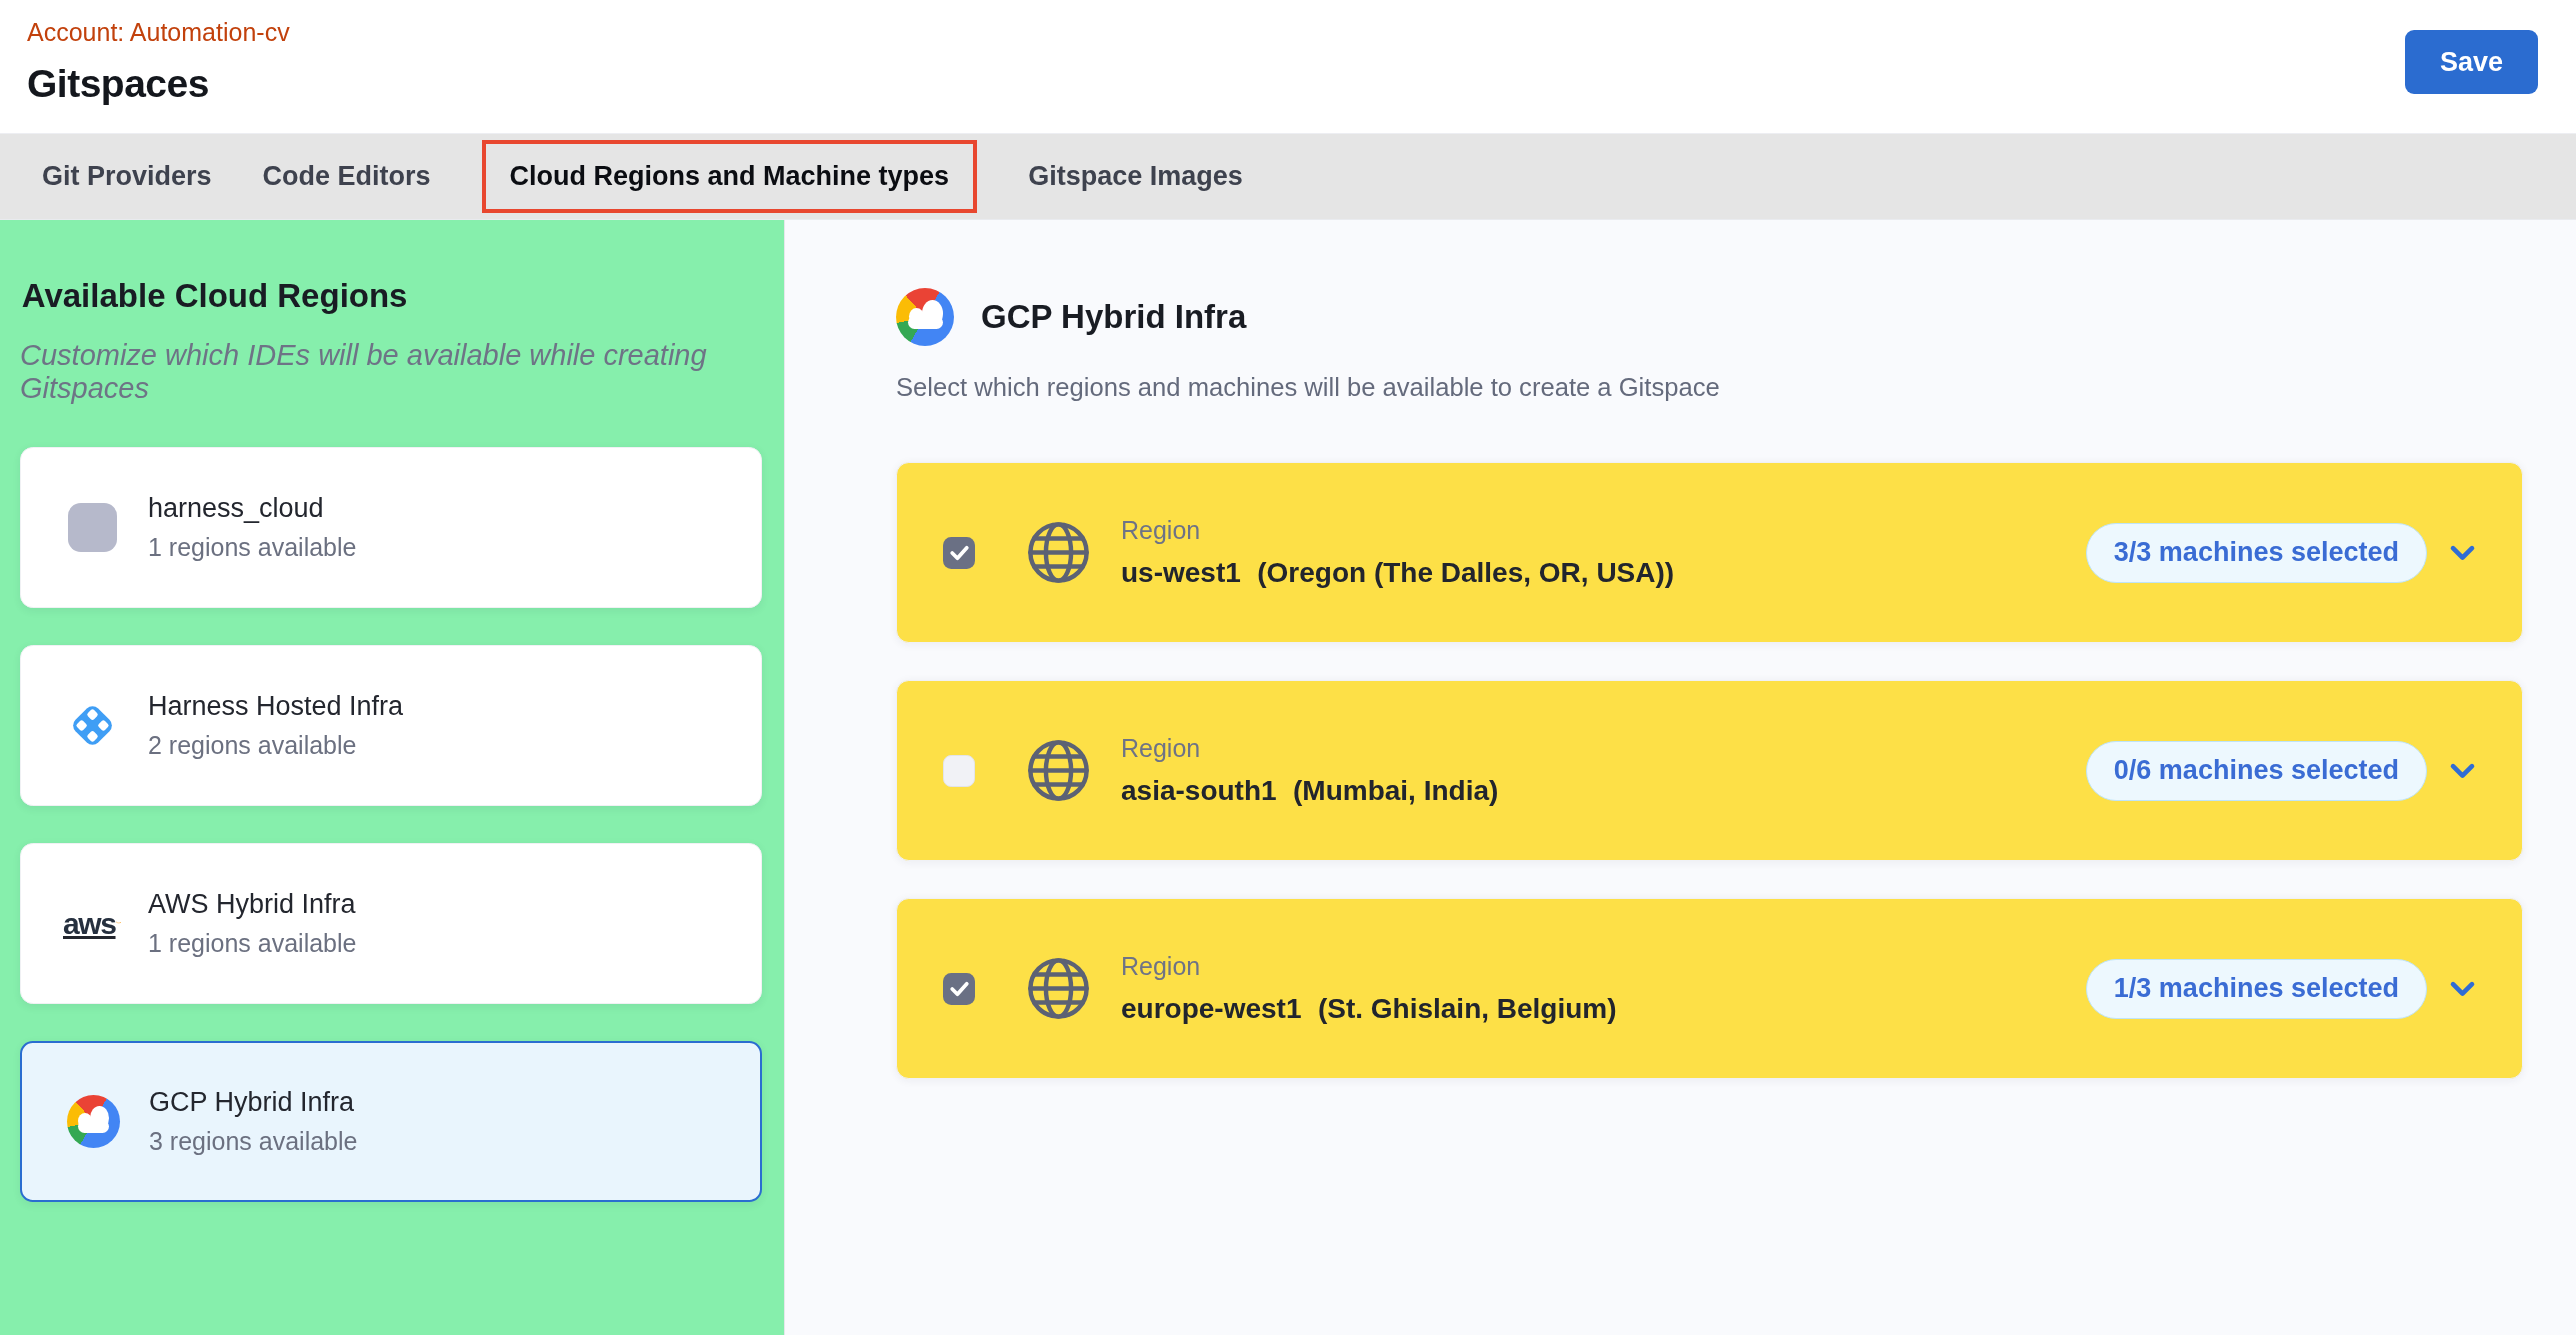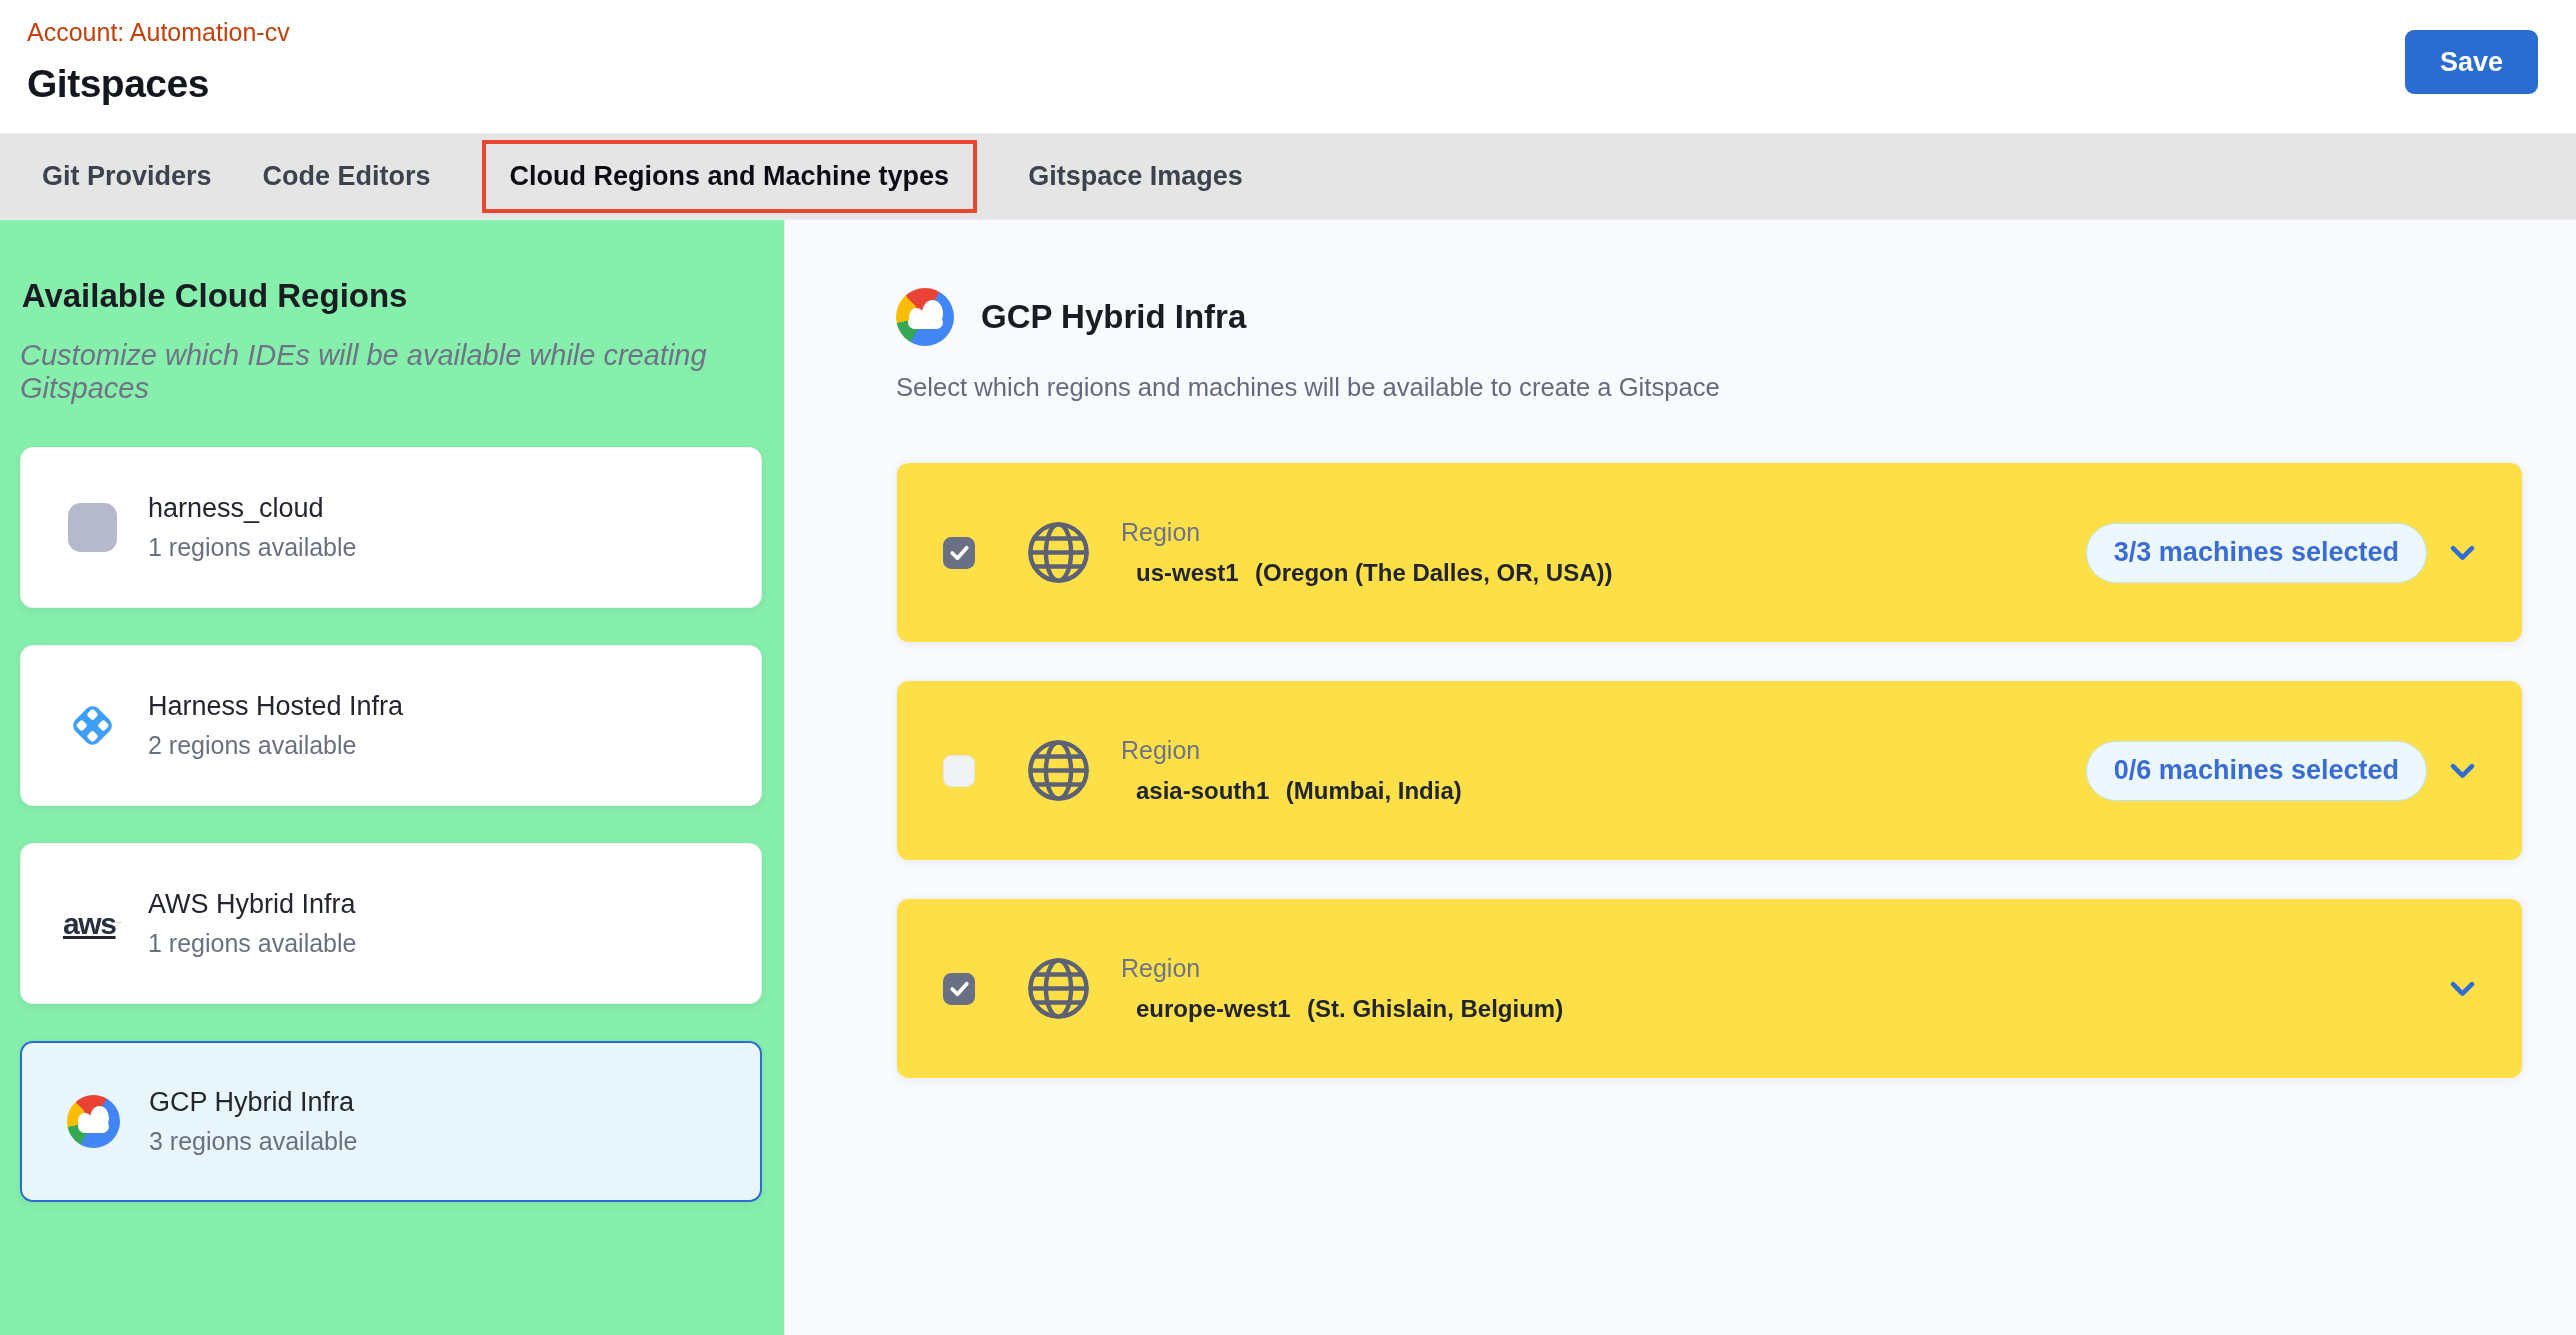--- a/index.html
+++ b/index.html
@@ -75,21 +75,21 @@
   .checkbox {
     width:32px; height:32px; border-radius:8.2px; flex:0 0 auto; cursor:pointer;
     display:flex; align-items:center; justify-content:center;
     background:#f1f2f6; border:1.8px solid #e2e4ea;
   }
   .checkbox.checked { background:#6a7084; border:none; }
   .checkbox:not(.checked) svg { display:none; }
   .globe-wrap { margin-left:48px; flex:0 0 auto; display:flex; }
   .region-text { margin-left:27px; }
   .region-label { font-size:25px; color:#6e7386; }
-  .region-name-row { margin-top:12.8px; display:flex; gap:16.4px; font-size:24px; font-weight:700; color:#22252d;margin-left:15px; }
+  .region-name-row { margin-top:12.8px; display:flex; gap:16.4px; font-size:28px; font-weight:700; color:#22252d; }
   .flex-spacer { flex:1; }
   .badge {
     height:60px; padding:0 27px; border-radius:31px; cursor:pointer;
     background:#edf8fe; border:1.8px solid #bfe4f8;
     color:#3a6cd4; font-size:27px; font-weight:600;
     display:flex; align-items:center; white-space:nowrap;
   }
   .chevron { margin-left:18px; display:flex; cursor:pointer; }
 </style>
 </head>
@@ -261,20 +261,21 @@
             </svg>
           </div>
           <div class="region-text">
             <div class="region-label">Region</div>
             <div class="region-name-row">
               <span>europe-west1</span>
               <span>(St. Ghislain, Belgium)</span>
             </div>
           </div>
           <div class="flex-spacer"></div>
+          <div class="badge">1/3 machines selected</div>
           <div class="chevron">
             <svg viewBox="0 0 24 24" width="35" height="35">
                 <path d="M5.5 9 L12 15.5 L18.5 9" stroke="#2f6cd4" stroke-width="3.2" fill="none" stroke-linecap="round" stroke-linejoin="round"></path>
               </svg>
           </div>
         </div>
 
       </div>
     </div>
 

